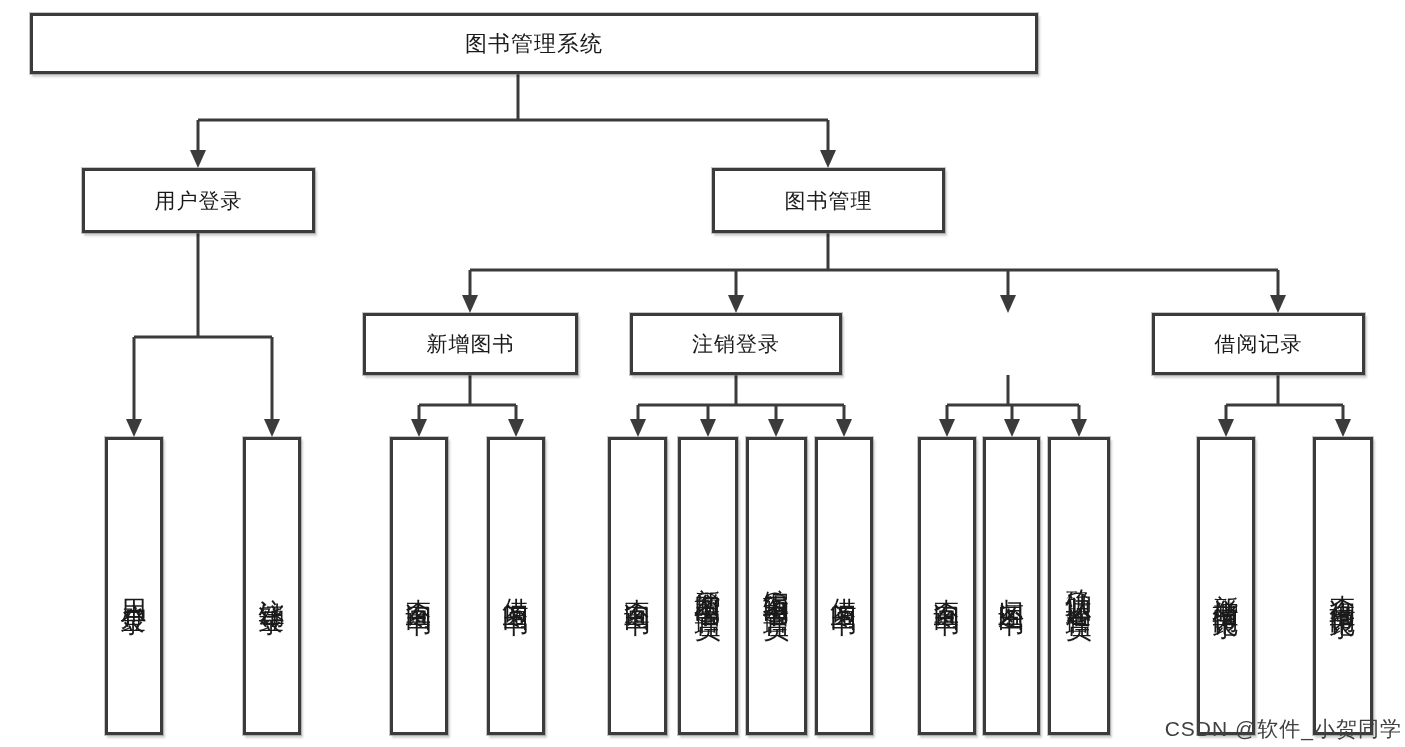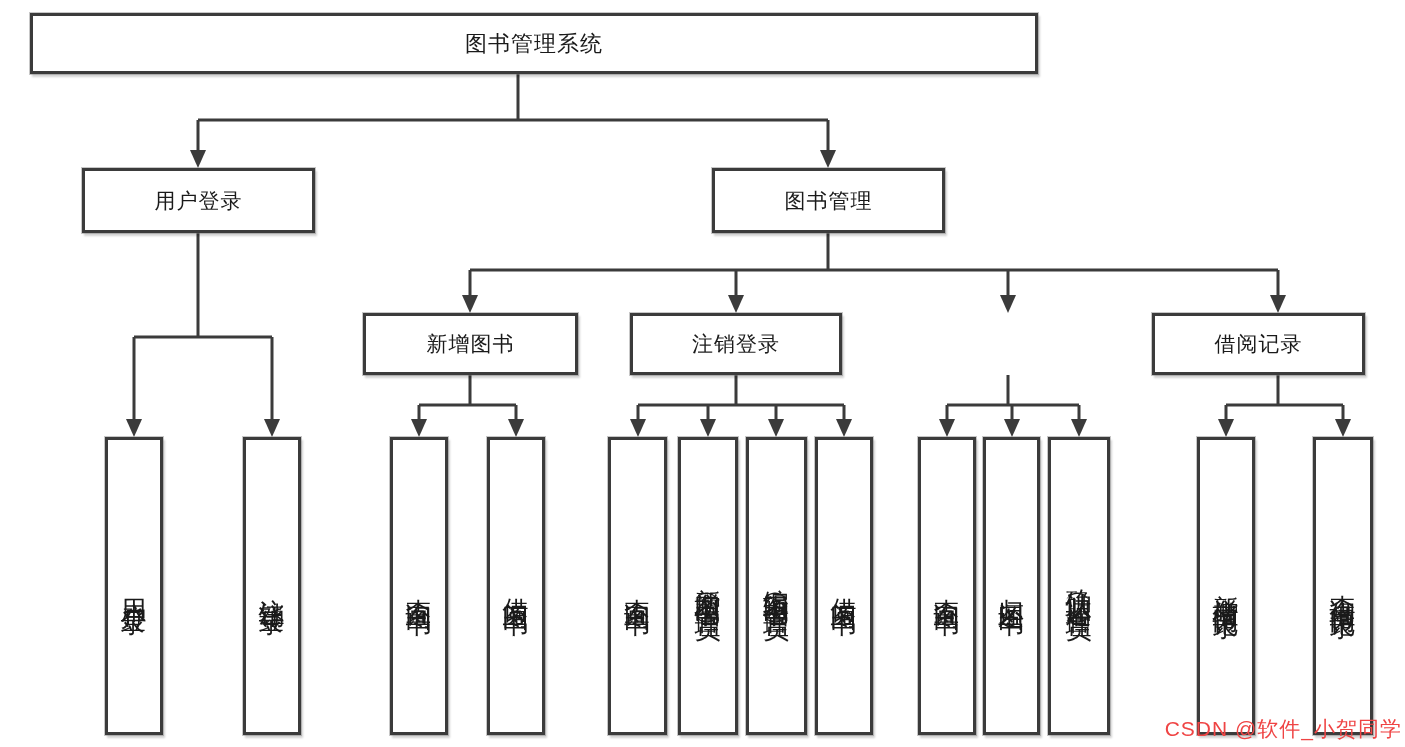--- a/index.html
+++ b/index.html
@@ -15,21 +15,21 @@
     display:flex;align-items:center;justify-content:center;
   }
   .box.h span{font-size:21px;letter-spacing:1px;white-space:nowrap;}
   .box.root span{font-size:22px;}
   .box.v span{
     writing-mode:vertical-rl;text-orientation:mixed;
     font-size:26px;letter-spacing:4px;line-height:1;white-space:nowrap;
   }
   .watermark{
     position:absolute;right:3px;bottom:4px;z-index:5;
-    font-size:21px;color:#ef4444;letter-spacing:1px;white-space:nowrap;
+    font-size:21px;color:#404040;letter-spacing:1px;white-space:nowrap;
   }
 </style>
 </head>
 <body>
 
 <div class="canvas">
 
   <svg class="connectors" viewBox="0 0 1405 747" aria-hidden="true">
     <g stroke="#3b3b3b" stroke-width="3" fill="none">
       <path d="M518 68 V121

